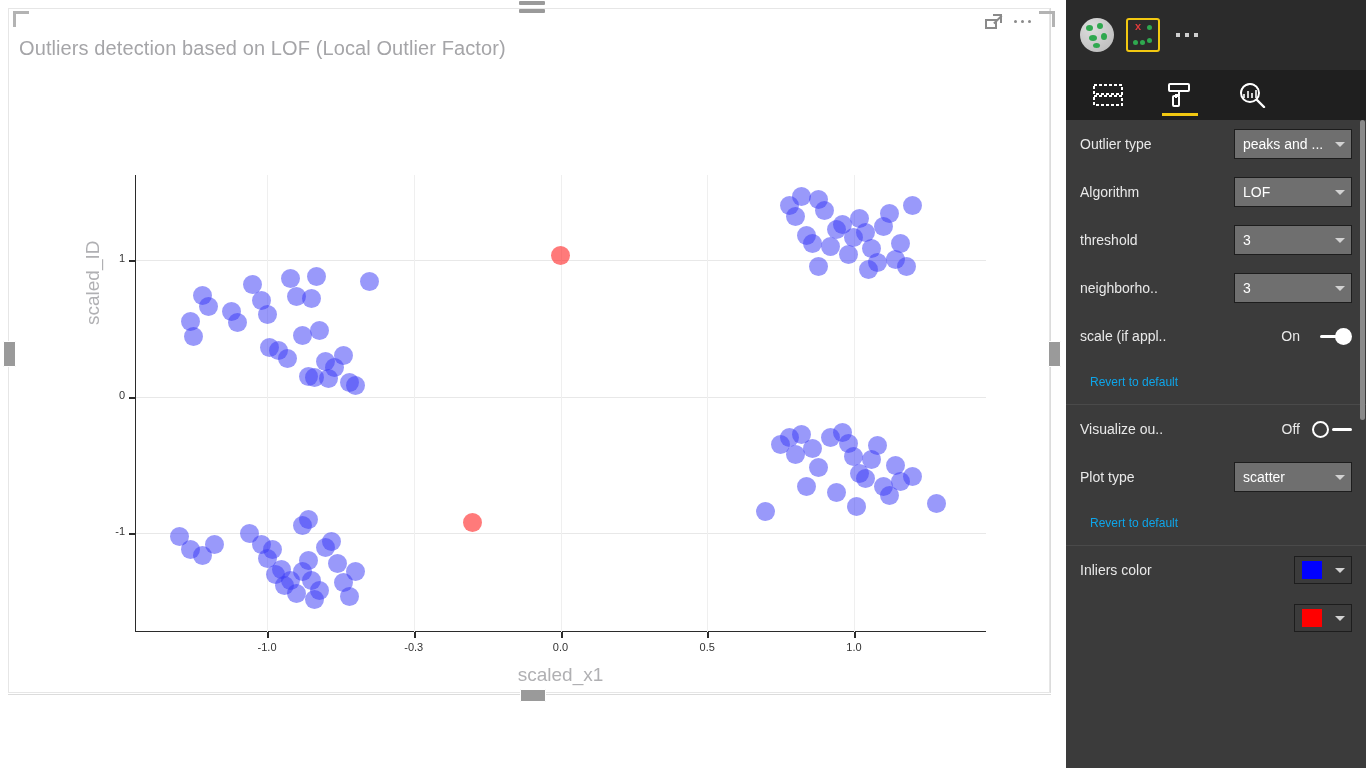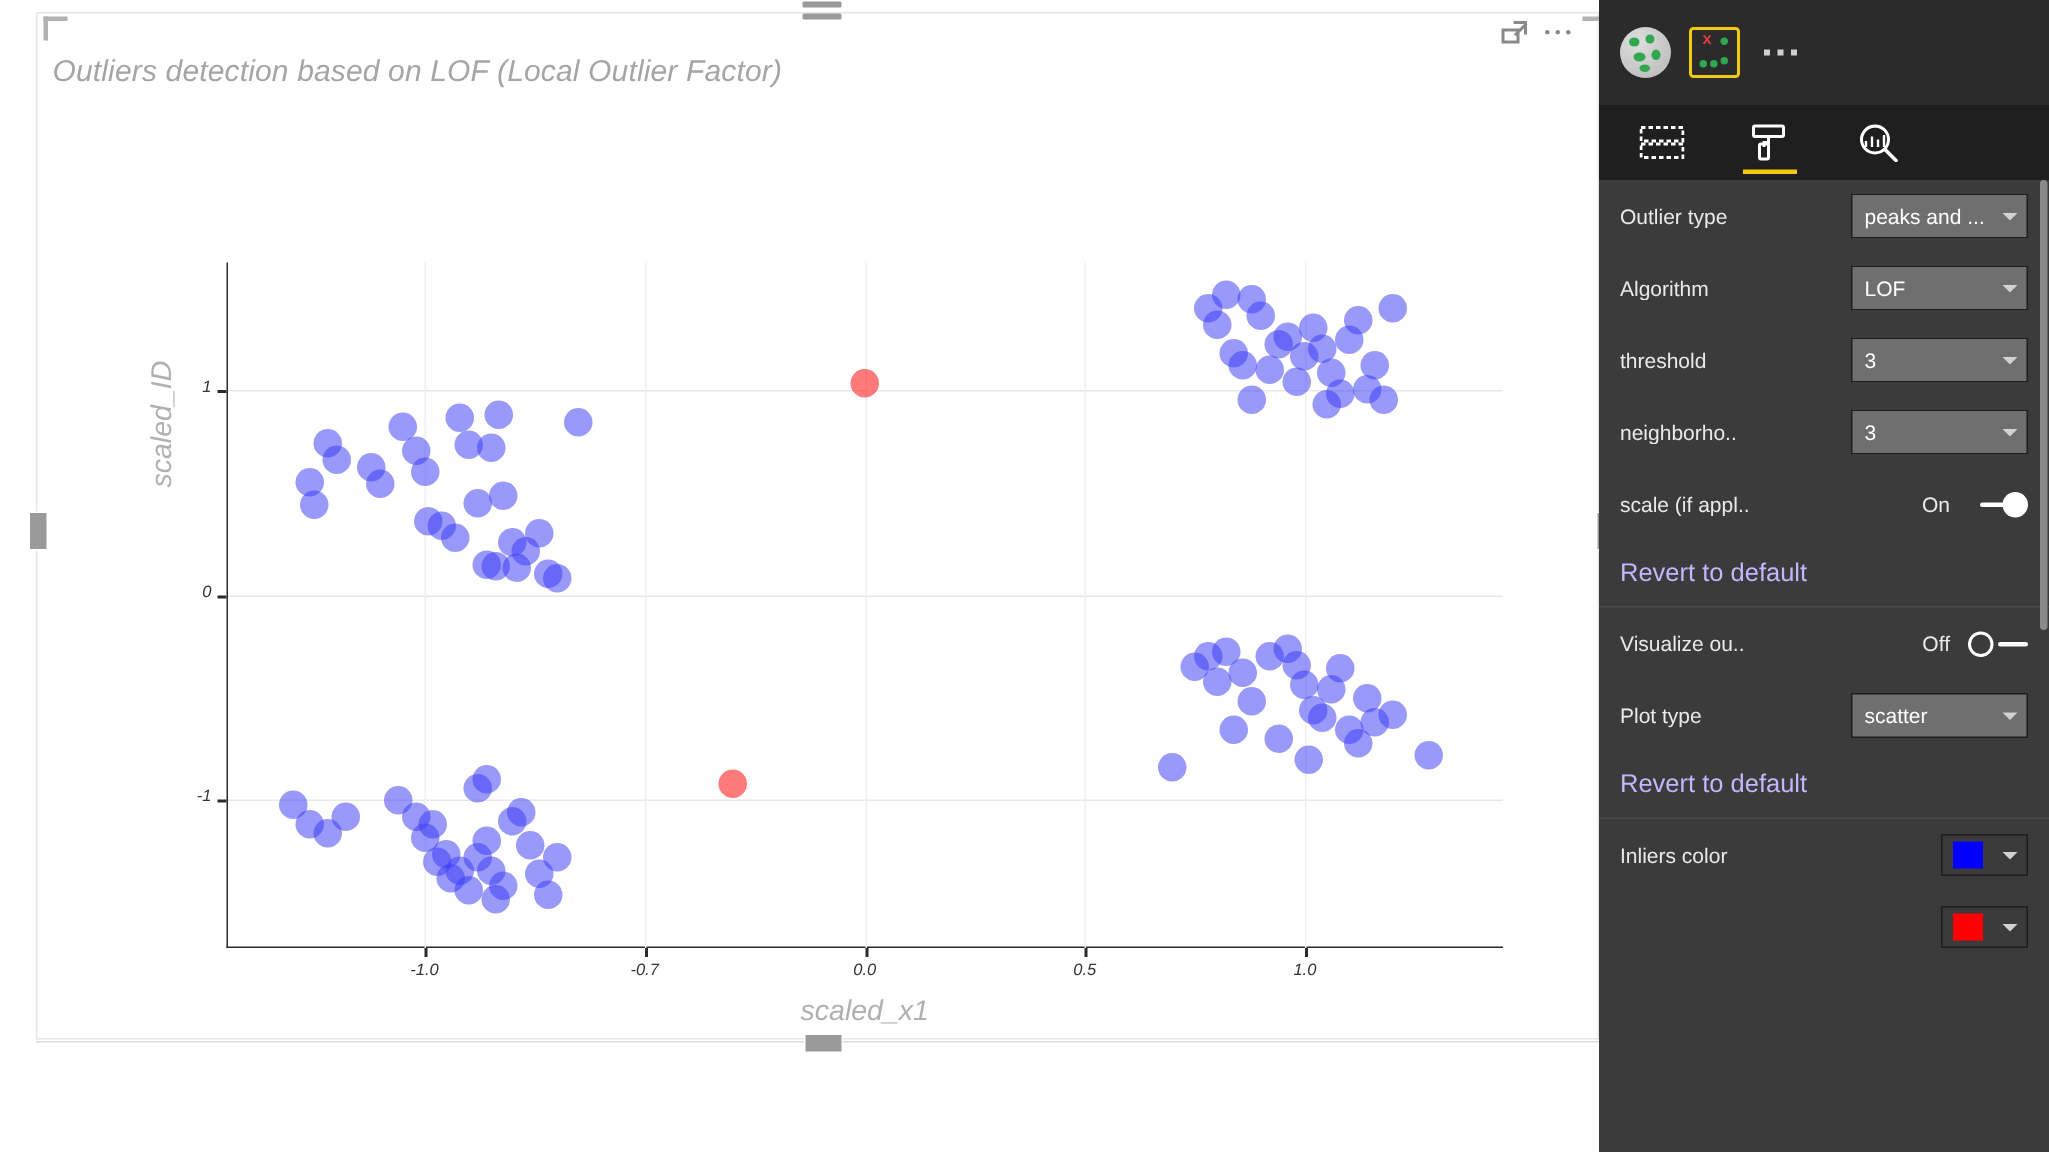--- a/index.html
+++ b/index.html
@@ -5,21 +5,21 @@
   html,body{margin:0;padding:0;}
   body{
     width:1366px;height:768px;overflow:hidden;
     background:#ffffff;
     font-family:"Liberation Sans", sans-serif;
     -webkit-font-smoothing:antialiased;
   }
   .root{position:relative;width:1366px;height:768px;}
 
   
-  .canvas{position:absolute;left:16px;top:0;width:1066px;height:768px;background:#ffffff;font-style:italic;}
+  .canvas{position:absolute;left:0;top:0;width:1066px;height:768px;background:#ffffff;}
 
   .visual-frame{
     position:absolute;left:8px;top:8px;width:1042px;height:685px;
     background:#ffffff;border:1px solid #e6e6e6;box-sizing:border-box;
   }
   
   .corner{position:absolute;width:13px;height:13px;border:3px solid #b3b3b3;}
   .corner.tl{left:4px;top:2px;border-right:none;border-bottom:none;}
   .corner.tr{right:-6px;top:2px;border-left:none;border-bottom:none;}
 
@@ -99,21 +99,21 @@
   .caret{width:0;height:0;border-left:5px solid transparent;border-right:5px solid transparent;border-top:5px solid #d2d2d2;}
   .toggle-wrap{display:flex;align-items:center;gap:12px;}
   .toggle-state{font-size:14px;color:#e9e9e9;}
   .switch{width:40px;height:18px;position:relative;display:flex;align-items:center;}
   .switch .bar{position:absolute;right:0;width:30px;height:3px;background:#ffffff;border-radius:2px;}
   .switch .knob{position:absolute;width:17px;height:17px;border-radius:50%;box-sizing:border-box;}
   .switch.on .knob{right:0;background:#ffffff;}
   .switch.on .bar{right:8px;width:24px;}
   .switch.off .knob{left:0;background:transparent;border:2px solid #ffffff;}
   .switch.off .bar{right:0;width:20px;}
-  .revert{font-size:17px;color:#c4b5fd;padding:0 14px;height:44px;display:flex;align-items:center;}
+  .revert{font-size:12px;color:#0ea5e9;padding:0 24px;height:44px;display:flex;align-items:center;}
   .divider{height:1px;background:#4a4a4a;}
   .swatch-box{
     width:58px;height:28px;background:#3b3b3b;border:1px solid #1d1d1d;box-sizing:border-box;
     display:flex;align-items:center;justify-content:space-around;
   }
   .swatch{width:20px;height:18px;}
   .pane-scroll{position:absolute;right:1px;top:120px;width:5px;height:300px;background:#8a8a8a;border-radius:3px;}
 </style>
 </head>
 <body>
@@ -155,21 +155,21 @@
             <div class="tick-y" style="top: 221.659px;"></div>
             <div class="ytl" style="top: 213.659px;">0</div>
             <div class="gridline" style="top: 358.485px;"></div>
             <div class="tick-y" style="top: 358.485px;"></div>
             <div class="ytl" style="top: 350.485px;">-1</div>
             <div class="gridline-v" style="left: 132.052px;"></div>
             <div class="tick-x" style="left: 132.052px;"></div>
             <div class="xtl" style="left: 107.052px;">-1.0</div>
             <div class="gridline-v" style="left: 278.776px;"></div>
             <div class="tick-x" style="left: 278.776px;"></div>
-            <div class="xtl" style="left: 253.776px;">-0.7</div>
+            <div class="xtl" style="left: 253.776px;">-0.3</div>
             <div class="gridline-v" style="left: 425.5px;"></div>
             <div class="tick-x" style="left: 425.5px;"></div>
             <div class="xtl" style="left: 400.5px;">0.0</div>
             <div class="gridline-v" style="left: 572.224px;"></div>
             <div class="tick-x" style="left: 572.224px;"></div>
             <div class="xtl" style="left: 547.224px;">0.5</div>
             <div class="gridline-v" style="left: 718.948px;"></div>
             <div class="tick-x" style="left: 718.948px;"></div>
             <div class="xtl" style="left: 693.948px;">1.0</div>
             <div class="pt inlier" style="left: 67.4931px; top: 120.407px;"></div>

